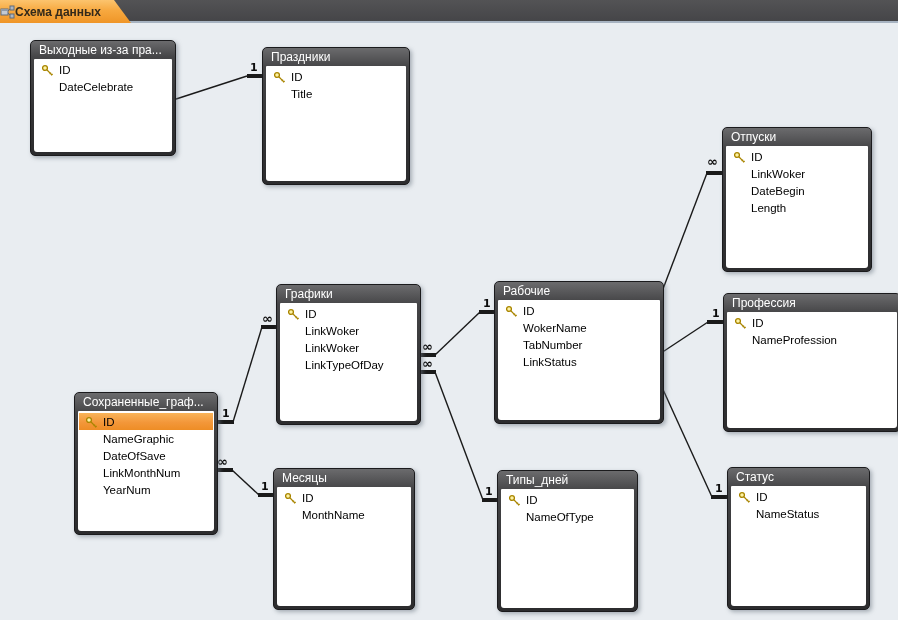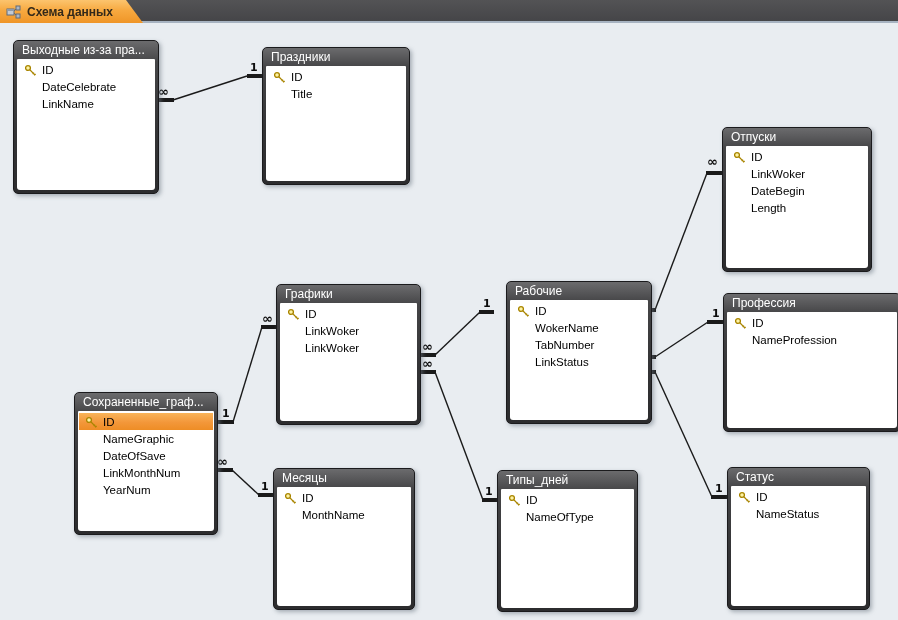--- a/index.html
+++ b/index.html
@@ -11,22 +11,22 @@
   }
   
   .tabbar {
     position: absolute; top: 0; left: 0; width: 898px; height: 23px;
     background: linear-gradient(#535355, #454548);
     border-bottom: 2px solid #a7b3c1;
     z-index: 50;
   }
   .tab {
     position: absolute; left: 0; top: 0; height: 23px;
-    display: flex; align-items: center; gap: 6px;
-    padding: 0 30px 0 6px;
+    display: flex; align-items: center; 
+    padding: 0 30px 0 0;
     background: linear-gradient(180deg, #fcc46e 0%, #f7a940 45%, #ef9527 100%);
     clip-path: polygon(0 0, calc(100% - 17px) 0, 100% 100%, 0 100%);
     font-size: 12px; font-weight: bold; color: #33291a;
     cursor: default;
   }
   .tab .ticon { display: inline-flex; }
   
   .stage { position: absolute; left: 0; top: 0; width: 898px; height: 620px; }
   .rel-lines { position: absolute; left: 0; top: 0; width: 898px; height: 620px; }
   
@@ -139,44 +139,37 @@
   <span class="card" style="left:483px;top:298px">1</span>
   <span class="card inf" style="left:422px;top:358px">∞</span>
   <span class="card" style="left:485px;top:486px">1</span>
   <span class="card" style="left:644px;top:296px">1</span>
   <span class="card inf" style="left:707px;top:156px">∞</span>
   <span class="card inf" style="left:642px;top:343px">∞</span>
   <span class="card" style="left:712px;top:308px">1</span>
   <span class="card inf" style="left:642px;top:358px">∞</span>
   <span class="card" style="left:715px;top:483px">1</span>
 
-  <div class="tbl" style="left:13px;top:40px;width:146px;height:154px">
+  <div class="tbl" style="left:30px;top:40px;width:146px;height:116px">
     <div class="tbl-title">Выходные из-за пра...</div>
     <div class="tbl-body">
 
     <div class="frow has-key">
         <span class="key-icon"><svg viewBox="0 0 13 12" width="13" height="12">
               <circle cx="4" cy="4" r="2.4" fill="#fdf3a6" stroke="#a98500" stroke-width="1.3"></circle>
               <path d="M5.8 5.8 L10.6 10.6 M8.6 10 L10 8.6 M10.2 11.4 L11.6 10" stroke="#a98500" stroke-width="1.3"></path>
             </svg></span>
         <span class="fname">ID</span>
       </div>
         <div class="frow">
         <span class="key-icon"><svg viewBox="0 0 13 12" width="13" height="12">
               <circle cx="4" cy="4" r="2.4" fill="#fdf3a6" stroke="#a98500" stroke-width="1.3"></circle>
               <path d="M5.8 5.8 L10.6 10.6 M8.6 10 L10 8.6 M10.2 11.4 L11.6 10" stroke="#a98500" stroke-width="1.3"></path>
             </svg></span>
         <span class="fname">DateCelebrate</span>
-      </div>
-        <div class="frow">
-        <span class="key-icon"><svg viewBox="0 0 13 12" width="13" height="12">
-              <circle cx="4" cy="4" r="2.4" fill="#fdf3a6" stroke="#a98500" stroke-width="1.3"></circle>
-              <path d="M5.8 5.8 L10.6 10.6 M8.6 10 L10 8.6 M10.2 11.4 L11.6 10" stroke="#a98500" stroke-width="1.3"></path>
-            </svg></span>
-        <span class="fname">LinkName</span>
       </div>
       </div>
   </div>
 
   <div class="tbl" style="left:262px;top:47px;width:148px;height:138px">
     <div class="tbl-title">Праздники</div>
     <div class="tbl-body">
 
     <div class="frow has-key">
         <span class="key-icon"><svg viewBox="0 0 13 12" width="13" height="12">
@@ -248,24 +241,31 @@
             </svg></span>
         <span class="fname">LinkWoker</span>
       </div>
         <div class="frow">
         <span class="key-icon"><svg viewBox="0 0 13 12" width="13" height="12">
               <circle cx="4" cy="4" r="2.4" fill="#fdf3a6" stroke="#a98500" stroke-width="1.3"></circle>
               <path d="M5.8 5.8 L10.6 10.6 M8.6 10 L10 8.6 M10.2 11.4 L11.6 10" stroke="#a98500" stroke-width="1.3"></path>
             </svg></span>
         <span class="fname">LinkWoker</span>
       </div>
-      </div>
-  </div>
-
-  <div class="tbl" style="left:506px;top:281px;width:146px;height:143px">
+        <div class="frow">
+        <span class="key-icon"><svg viewBox="0 0 13 12" width="13" height="12">
+              <circle cx="4" cy="4" r="2.4" fill="#fdf3a6" stroke="#a98500" stroke-width="1.3"></circle>
+              <path d="M5.8 5.8 L10.6 10.6 M8.6 10 L10 8.6 M10.2 11.4 L11.6 10" stroke="#a98500" stroke-width="1.3"></path>
+            </svg></span>
+        <span class="fname">LinkTypeOfDay</span>
+      </div>
+      </div>
+  </div>
+
+  <div class="tbl" style="left:494px;top:281px;width:170px;height:143px">
     <div class="tbl-title">Рабочие</div>
     <div class="tbl-body">
 
     <div class="frow has-key">
         <span class="key-icon"><svg viewBox="0 0 13 12" width="13" height="12">
               <circle cx="4" cy="4" r="2.4" fill="#fdf3a6" stroke="#a98500" stroke-width="1.3"></circle>
               <path d="M5.8 5.8 L10.6 10.6 M8.6 10 L10 8.6 M10.2 11.4 L11.6 10" stroke="#a98500" stroke-width="1.3"></path>
             </svg></span>
         <span class="fname">ID</span>
       </div>

